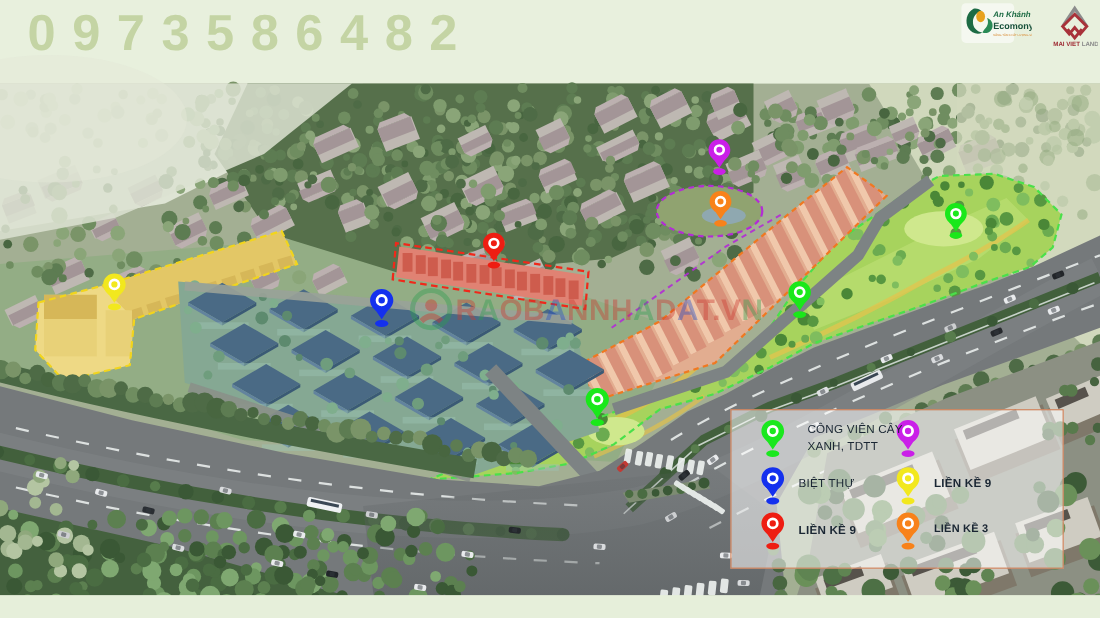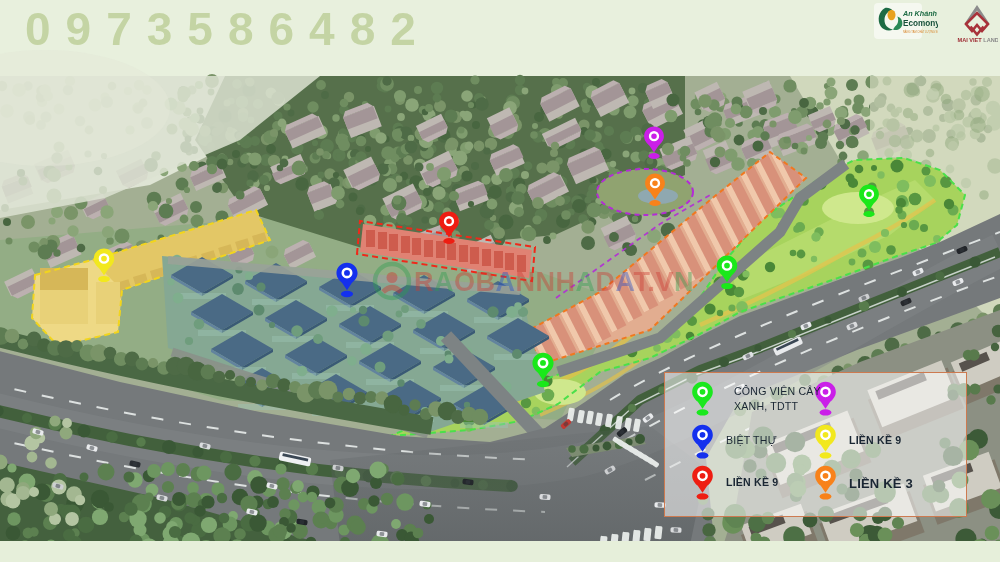--- a/index.html
+++ b/index.html
@@ -2143,13 +2143,13 @@
 
 <div class="abs" style="left:734px;top:384px;font-size:10.6px;font-weight:normal;color:#1a2633;line-height:1.45;letter-spacing:0.2px;">CÔNG VIÊN CÂY<br>XANH, TDTT</div>
 
 
 <div class="abs" style="left:726px;top:433px;font-size:10.6px;font-weight:normal;color:#1a2633;line-height:1.45;letter-spacing:0.2px;">BIỆT THỰ</div>
 
 <div class="abs" style="left:849px;top:433px;font-size:10.6px;font-weight:bold;color:#1a2633;line-height:1.45;letter-spacing:0.2px;">LIỀN KỀ 9</div>
 
 <div class="abs" style="left:726px;top:475px;font-size:10.6px;font-weight:bold;color:#1a2633;line-height:1.45;letter-spacing:0.2px;">LIỀN KỀ 9</div>
 
-<div class="abs" style="left:849px;top:475px;font-size:13px;font-weight:bold;color:#1a2633;line-height:1.45;letter-spacing:0.2px;">LIỀN KỀ 3</div>
+<div class="abs" style="left:849px;top:475px;font-size:10px;font-weight:bold;color:#1a2633;line-height:1.45;letter-spacing:0.2px;">LIỀN KỀ 3</div>
 </div>
 </body></html>

